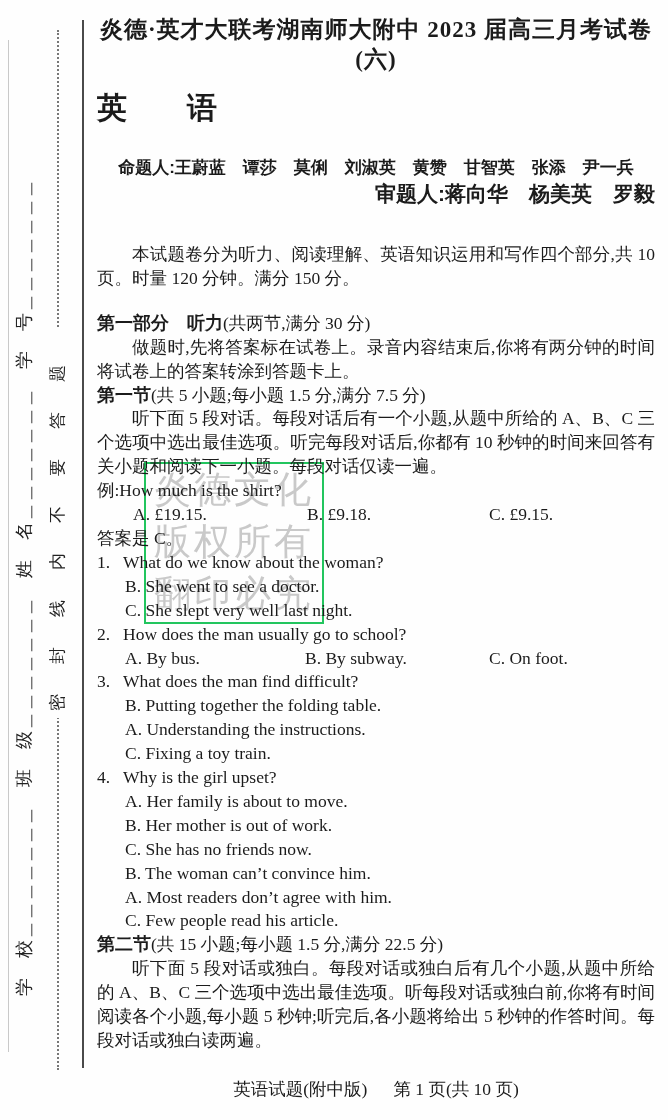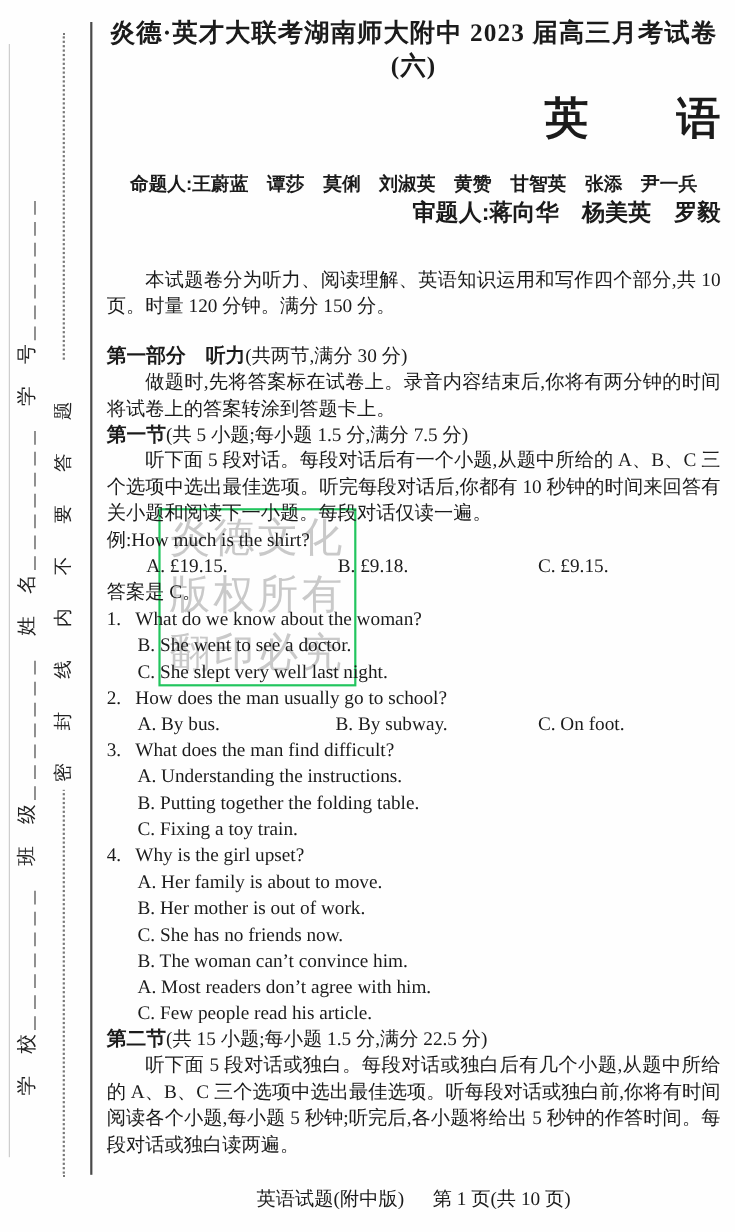--- a/index.html
+++ b/index.html
@@ -24,21 +24,21 @@
   }
   
   .watermark{
     position:absolute;left:144px;top:462px;width:176px;height:158px;z-index:0;
     border:2px solid #22c55e;color:#c9c9c9;font-size:37px;line-height:52px;
     text-align:center;letter-spacing:3px;user-select:none;
   }
   
   .content{position:absolute;left:97px;top:0;width:558px;z-index:1;}
   .exam-series{margin-top:15px;text-align:center;font-weight:bold;font-size:23px;line-height:30px;letter-spacing:1px;}
-  .subject-title{margin-top:13px;text-align:right;font-weight:bold;font-size:40px;line-height:40px;
+  .subject-title{margin-top:13px;text-align:left;font-weight:bold;font-size:30px;line-height:40px;
     font-family:"Liberation Sans","DejaVu Sans",sans-serif;}
   .setters{margin-top:27px;text-align:center;font-weight:bold;font-size:17px;line-height:25px;
     font-family:"Liberation Sans","DejaVu Sans",sans-serif;}
   .reviewers{text-align:right;font-weight:bold;font-size:21px;line-height:27px;
     font-family:"Liberation Sans","DejaVu Sans",sans-serif;}
   .body-text{font-size:17.5px;line-height:23.9px;text-align:justify;}
   .para{margin:0;text-indent:2em;}
   .intro{margin-top:36px;}
   .heading{margin:0;}
   .part-heading{margin-top:21px;}
@@ -106,22 +106,22 @@
         <p class="q-line"><span class="q-num">2.</span><span>How does the man usually go to school?</span></p>
         <div class="opt-row">
           <span>A. By bus.</span>
           <span>B. By subway.</span>
           <span>C. On foot.</span>
         </div>
       </div>
 
       <div class="question">
         <p class="q-line"><span class="q-num">3.</span><span>What does the man find difficult?</span></p>
+        <div class="opt">B. Putting together the folding table.</div>
         <div class="opt">A. Understanding the instructions.</div>
-        <div class="opt">B. Putting together the folding table.</div>
         <div class="opt">C. Fixing a toy train.</div>
       </div>
 
       <div class="question">
         <p class="q-line"><span class="q-num">4.</span><span>Why is the girl upset?</span></p>
         <div class="opt">A. Her family is about to move.</div>
         <div class="opt">B. Her mother is out of work.</div>
         <div class="opt">C. She has no friends now.</div>
       </div>
 

